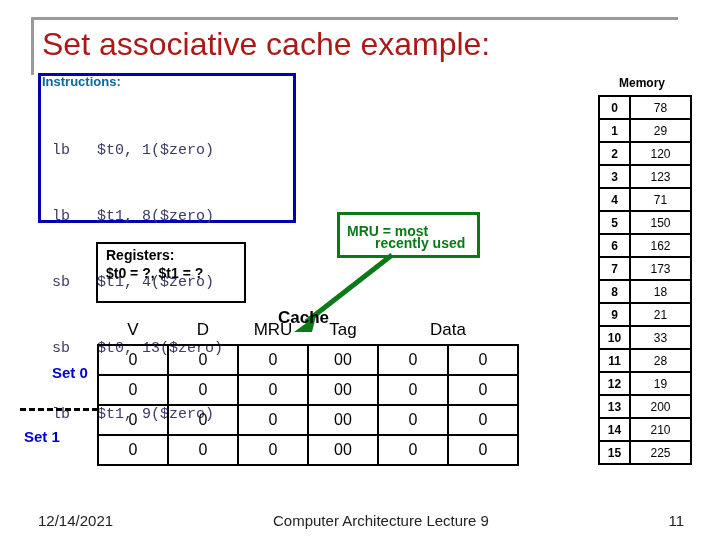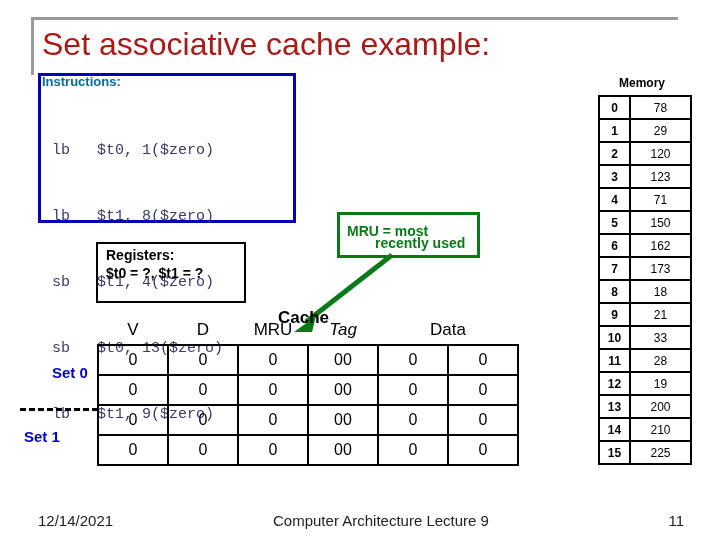--- a/index.html
+++ b/index.html
@@ -77,21 +77,21 @@
   .set-divider{
     position:absolute;left:20px;top:408px;width:78px;height:0;
     border-top:3px dashed #000000;
   }
 
   
   .cache-head{position:absolute;top:320px;height:22px;font-size:17px;color:#000;text-align:center;}
   .ch-v{left:98px;width:70px;}
   .ch-d{left:168px;width:70px;}
   .ch-mru{left:238px;width:70px;}
-  .ch-tag{left:308px;width:70px;font-style:italic;}
+  .ch-tag{left:308px;width:70px;}
   .ch-data{left:378px;width:140px;}
 
   
   .cache-table{
     position:absolute;left:97px;top:344px;width:421px;
     border-collapse:collapse;table-layout:fixed;
   }
   .cache-table td{
     border:2px solid #000;height:28px;text-align:center;
     font-size:16px;color:#000;padding:0;

